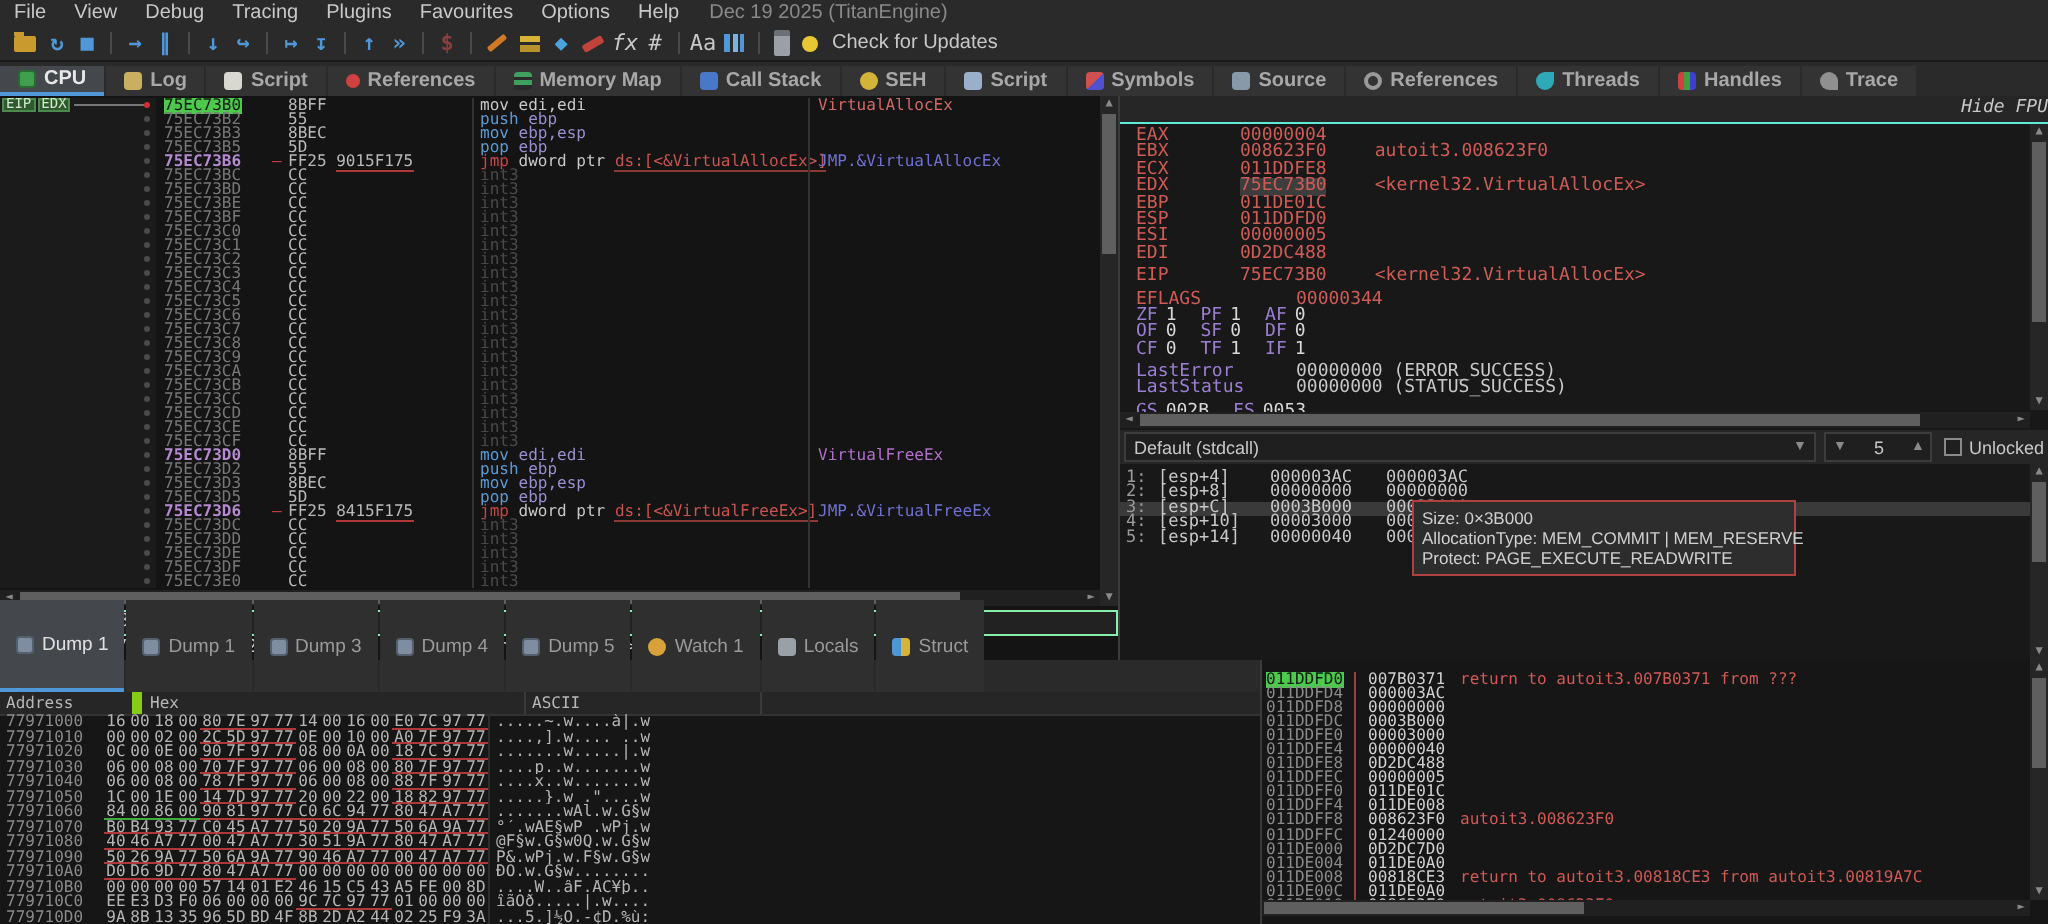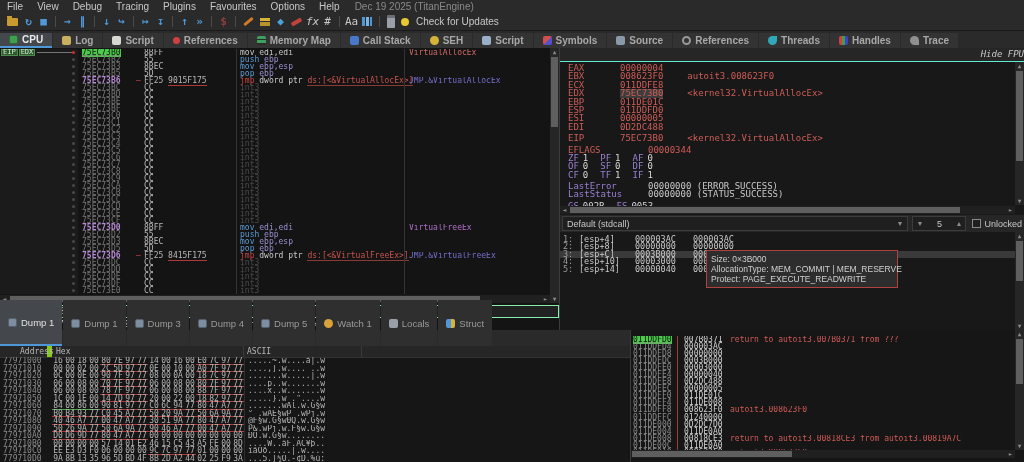--- a/index.html
+++ b/index.html
@@ -117,21 +117,21 @@
   .tooltip{position:absolute;left:146px;top:202px;width:182px;background:#2d2d2d;border:1px solid #b0413e;
            font-family:"Liberation Sans",sans-serif;font-size:8.5px;color:#d0d0d0;padding:3px 4px;z-index:5;}
   .tooltip div{line-height:10px;white-space:nowrap;}
   
   .bottom{position:absolute;top:330px;left:0;width:1024px;height:132px;}
   .dump{position:absolute;left:0;top:0;width:630px;height:132px;background:#161616;}
   .dump-tabs{height:16px;background:#2a2a2a;display:flex;align-items:flex-end;font-family:"Liberation Sans",sans-serif;font-size:9.5px;}
   .dtab{display:flex;align-items:center;height:14px;padding:16px 8px;margin-right:1px;background:#2f2f2f;color:#9a9a9a;}
   .dtab.active{background:#44484c;color:#e0e0e0;border-bottom:2px solid #4f97d6;height:12px;}
   .dump-header{height:11px;background:#262626;border-bottom:1px solid #333;font-size:8px;line-height:11px;color:#b8b8b8;display:flex;}
-  .dh-addr{width:52px;padding-left:20px;border-right:5px solid #84cc16;box-sizing:border-box;}
+  .dh-addr{width:71px;padding-left:3px;border-right:5px solid #84cc16;box-sizing:border-box;}
   .dh-hex{width:192px;padding-left:4px;border-right:1px solid #3a3a3a;box-sizing:border-box;}
   .dh-ascii{width:118px;padding-left:3px;border-right:1px solid #3a3a3a;box-sizing:border-box;}
   .dump-rows{position:absolute;top:27px;left:0;right:0;bottom:0;overflow:hidden;}
   .hrow{display:flex;height:7.5px;line-height:7.5px;font-size:8px;white-space:pre;}
   .haddr{width:52px;color:#8a8a8a;padding-left:3px;box-sizing:border-box;}
   .hbytes{width:192px;display:flex;}
   .hb{width:12px;text-align:center;color:#b5b5b5;}
   .hb.ur{box-shadow:inset 0 -1px #b03838;}
   .hb.ug{box-shadow:inset 0 -1px #3faa3f;}
   .hascii{width:118px;color:#b5b5b5;padding-left:3px;border-left:1px solid #2e2e2e;overflow:hidden;}

